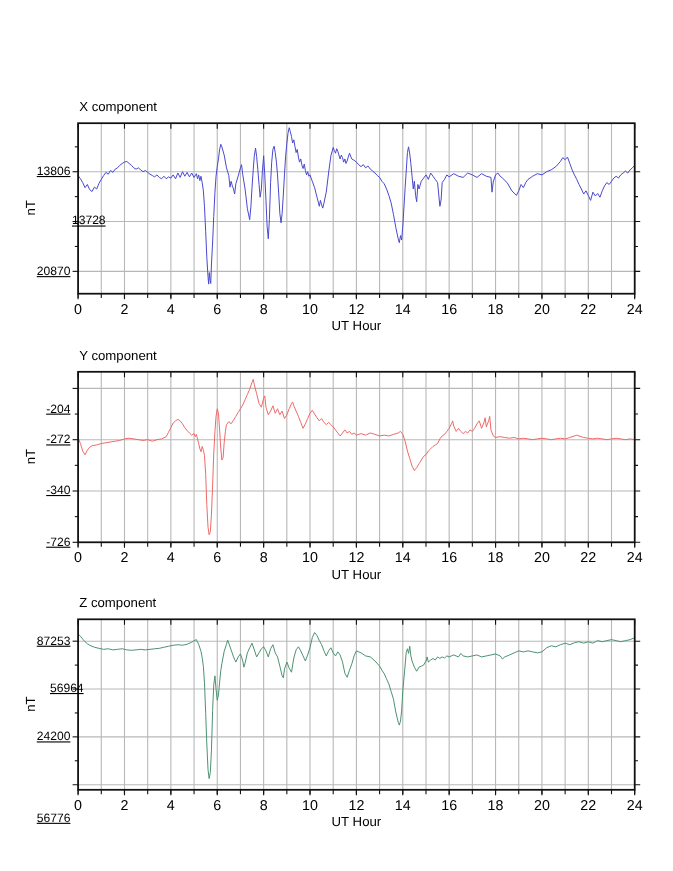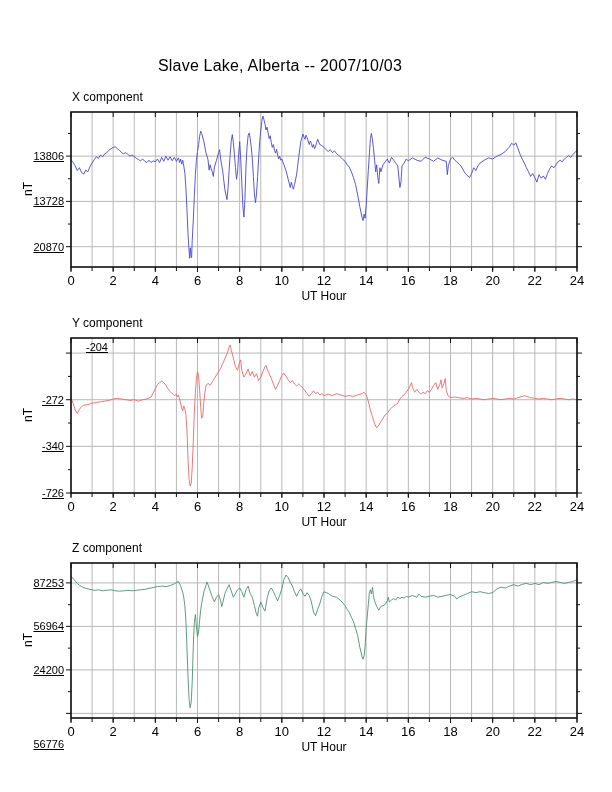--- a/index.html
+++ b/index.html
@@ -323,69 +323,68 @@
           <line x1="577" y1="648.1343283582089" x2="580" y2="648.1343283582089"></line>
           <line x1="68" y1="604.6417910447761" x2="71" y2="604.6417910447761"></line>
           <line x1="577" y1="604.6417910447761" x2="580" y2="604.6417910447761"></line>
         </g>
         <polyline points="71.0,576.4 73.1,578.3 75.2,581.0 77.3,583.4 79.4,585.2 81.5,586.6 85.8,588.4 90.0,589.4 94.2,590.3 98.4,589.8 102.6,590.8 106.8,590.3 111.1,589.8 115.3,590.8 119.5,591.2 123.7,590.8 127.9,590.3 132.1,590.8 136.4,590.3 140.6,589.8 144.8,589.4 149.0,588.4 153.2,587.5 157.4,586.6 161.7,586.1 165.9,586.6 170.1,585.7 174.3,583.8 176.4,582.4 178.5,581.5 179.6,583.8 180.6,585.7 182.7,592.1 183.8,597.7 184.9,606.0 185.9,620.8 187.0,648.6 188.0,676.4 189.1,699.5 190.1,707.8 191.2,702.3 192.2,682.8 193.3,645.8 194.3,622.7 195.4,614.4 196.4,626.4 197.5,636.6 198.6,631.9 199.6,620.8 200.7,609.7 201.7,603.3 203.8,592.1 205.9,585.7 207.0,582.0 208.0,584.7 210.1,590.8 212.3,597.2 214.4,601.9 216.5,597.2 218.6,594.5 220.7,600.9 221.7,606.5 222.8,602.8 224.9,593.5 227.0,588.9 229.1,584.7 231.2,590.8 233.3,597.2 235.5,593.5 237.6,589.8 239.7,588.0 241.8,591.7 243.9,597.2 246.0,589.8 248.1,586.1 250.2,593.5 252.3,597.2 254.4,605.6 256.5,614.4 257.6,616.2 258.6,608.3 260.8,601.9 262.9,607.4 265.0,611.1 267.1,598.2 269.2,590.8 271.3,588.0 273.4,591.7 275.5,596.3 277.6,600.9 279.7,595.4 281.8,588.9 283.9,579.7 286.0,575.0 288.2,577.8 290.3,582.4 292.4,586.1 294.5,591.7 296.6,596.3 298.7,591.7 300.8,588.9 302.9,593.5 305.0,596.3 307.1,592.6 309.2,595.4 311.4,601.9 313.5,612.0 315.6,615.7 317.7,609.3 319.8,603.7 321.9,596.3 324.0,591.7 328.2,593.5 332.4,596.3 336.7,597.2 340.9,600.9 345.1,605.6 347.2,609.3 349.3,612.5 351.4,617.1 353.5,621.8 355.6,628.7 357.7,635.6 359.8,647.2 362.0,656.5 363.0,659.2 364.1,655.5 365.1,646.3 366.2,627.8 368.3,604.6 369.3,593.1 370.4,589.8 371.4,594.0 372.5,587.5 373.5,596.3 374.6,600.9 376.7,606.5 378.8,610.2 380.9,606.5 383.0,605.6 385.1,604.6 387.3,600.9 388.3,597.2 389.4,601.9 391.5,600.0 393.6,598.6 395.7,600.0 397.8,597.2 399.9,598.6 402.0,597.2 404.1,598.2 406.2,596.3 408.3,597.2 412.5,595.4 416.8,597.2 418.9,594.0 421.0,596.3 425.2,597.2 429.4,596.3 433.6,595.4 437.8,597.2 442.1,596.3 446.3,595.4 450.5,594.5 454.7,596.3 456.8,599.1 458.9,597.2 463.2,595.4 467.4,593.5 471.6,591.7 475.8,592.6 480.0,591.7 484.2,592.6 488.5,593.5 492.7,592.6 496.9,588.9 501.1,587.1 505.3,588.0 509.5,586.1 513.8,584.7 518.0,586.1 522.2,584.3 526.4,583.4 530.6,584.7 534.8,583.4 539.0,584.7 543.3,582.4 547.5,583.4 551.7,582.4 555.9,581.5 560.1,582.4 564.3,583.4 568.6,582.4 572.8,581.5 577.0,579.7" fill="none" stroke="#4b9170" stroke-width="0.9" stroke-linejoin="round" stroke-linecap="round"></polyline>
         <rect x="71" y="563" width="506" height="155" fill="none" stroke="#111111" stroke-width="1.6"></rect>
       </g>
     </svg>
 
   <div id="labels">
-    <div class="page-title">Slave Lake, Alberta -- 2007/10/03</div>
 
     <div class="chart-title ct0">X component</div>
     <div class="chart-title ct1">Y component</div>
     <div class="chart-title ct2">Z component</div>
 
     <div class="nt-label nt0">nT</div>
     <div class="nt-label nt1">nT</div>
     <div class="nt-label nt2">nT</div>
 
     <div class="ut-label ut0">UT Hour</div>
     <div class="ut-label ut1">UT Hour</div>
     <div class="ut-label ut2">UT Hour</div>
   <div class="ytick" style="top: 238.682px;">20870</div>
-      <div class="ytick" style="top: 193.401px;">13728</div>
+      <div class="ytick" style="top: 193.401px; padding-left: 32px;">13728</div>
       <div class="ytick" style="top: 148.12px;">13806</div>
       <div class="xtick" style="left: 54px; top: 274px;">0</div>
       <div class="xtick" style="left: 96.1667px; top: 274px;">2</div>
       <div class="xtick" style="left: 138.333px; top: 274px;">4</div>
       <div class="xtick" style="left: 180.5px; top: 274px;">6</div>
       <div class="xtick" style="left: 222.667px; top: 274px;">8</div>
       <div class="xtick" style="left: 264.833px; top: 274px;">10</div>
       <div class="xtick" style="left: 307px; top: 274px;">12</div>
       <div class="xtick" style="left: 349.167px; top: 274px;">14</div>
       <div class="xtick" style="left: 391.333px; top: 274px;">16</div>
       <div class="xtick" style="left: 433.5px; top: 274px;">18</div>
       <div class="xtick" style="left: 475.667px; top: 274px;">20</div>
       <div class="xtick" style="left: 517.833px; top: 274px;">22</div>
       <div class="xtick" style="left: 560px; top: 274px;">24</div>
       <div class="ytick" style="top: 485px;">-726</div>
       <div class="ytick" style="top: 438.363px; text-align: right;">-340</div>
       <div class="ytick" style="top: 391.726px;">-272</div>
-      <div class="ytick" style="top: 339px; padding-left: 44px;">-204</div>
+      <div class="ytick" style="top: 364px;">-204</div>
       <div class="xtick" style="left: 54px; top: 500px;">0</div>
       <div class="xtick" style="left: 96.1667px; top: 500px;">2</div>
       <div class="xtick" style="left: 138.333px; top: 500px;">4</div>
       <div class="xtick" style="left: 180.5px; top: 500px;">6</div>
       <div class="xtick" style="left: 222.667px; top: 500px;">8</div>
       <div class="xtick" style="left: 264.833px; top: 500px;">10</div>
       <div class="xtick" style="left: 307px; top: 500px;">12</div>
       <div class="xtick" style="left: 349.167px; top: 500px;">14</div>
       <div class="xtick" style="left: 391.333px; top: 500px;">16</div>
       <div class="xtick" style="left: 433.5px; top: 500px;">18</div>
       <div class="xtick" style="left: 475.667px; top: 500px;">20</div>
       <div class="xtick" style="left: 517.833px; top: 500px;">22</div>
       <div class="xtick" style="left: 560px; top: 500px;">24</div>
       <div class="ytick" style="top: 736px;">56776</div>
       <div class="ytick" style="top: 661.881px;">24200</div>
-      <div class="ytick" style="top: 618.388px;">56964</div>
+      <div class="ytick" style="top: 618.388px; padding-left: 12px;">56964</div>
       <div class="ytick" style="top: 574.896px;">87253</div>
       <div class="xtick" style="left: 54px; top: 725px;">0</div>
       <div class="xtick" style="left: 96.1667px; top: 725px;">2</div>
       <div class="xtick" style="left: 138.333px; top: 725px;">4</div>
       <div class="xtick" style="left: 180.5px; top: 725px;">6</div>
       <div class="xtick" style="left: 222.667px; top: 725px;">8</div>
       <div class="xtick" style="left: 264.833px; top: 725px;">10</div>
       <div class="xtick" style="left: 307px; top: 725px;">12</div>
       <div class="xtick" style="left: 349.167px; top: 725px;">14</div>
       <div class="xtick" style="left: 391.333px; top: 725px;">16</div>

